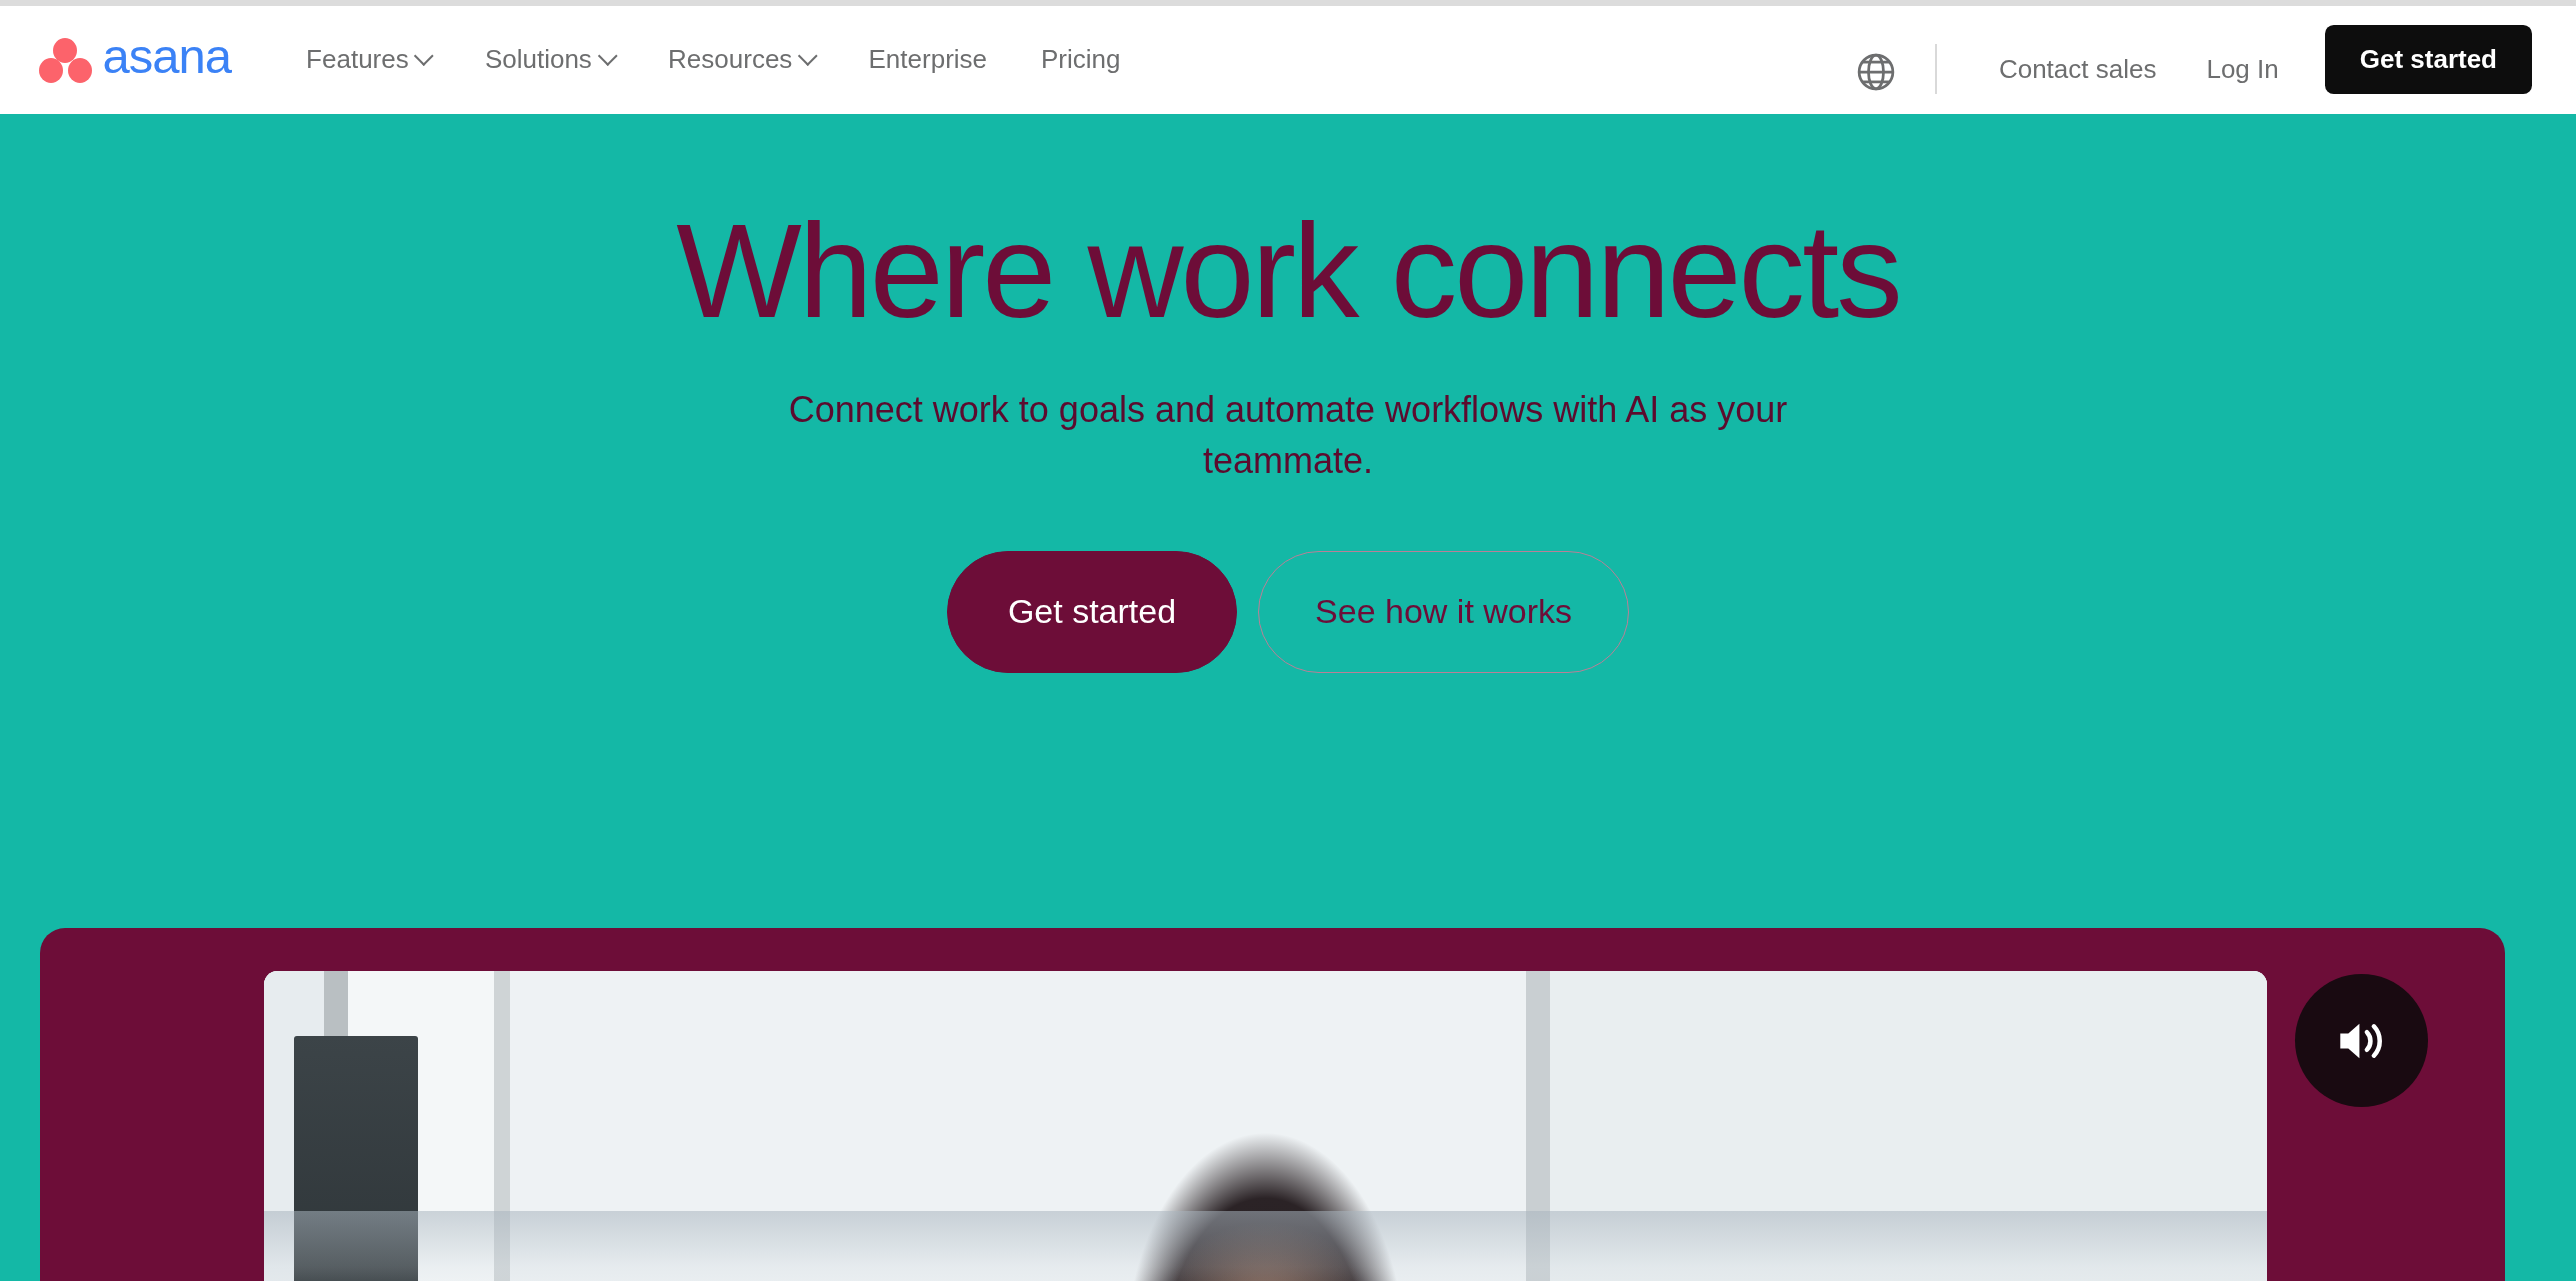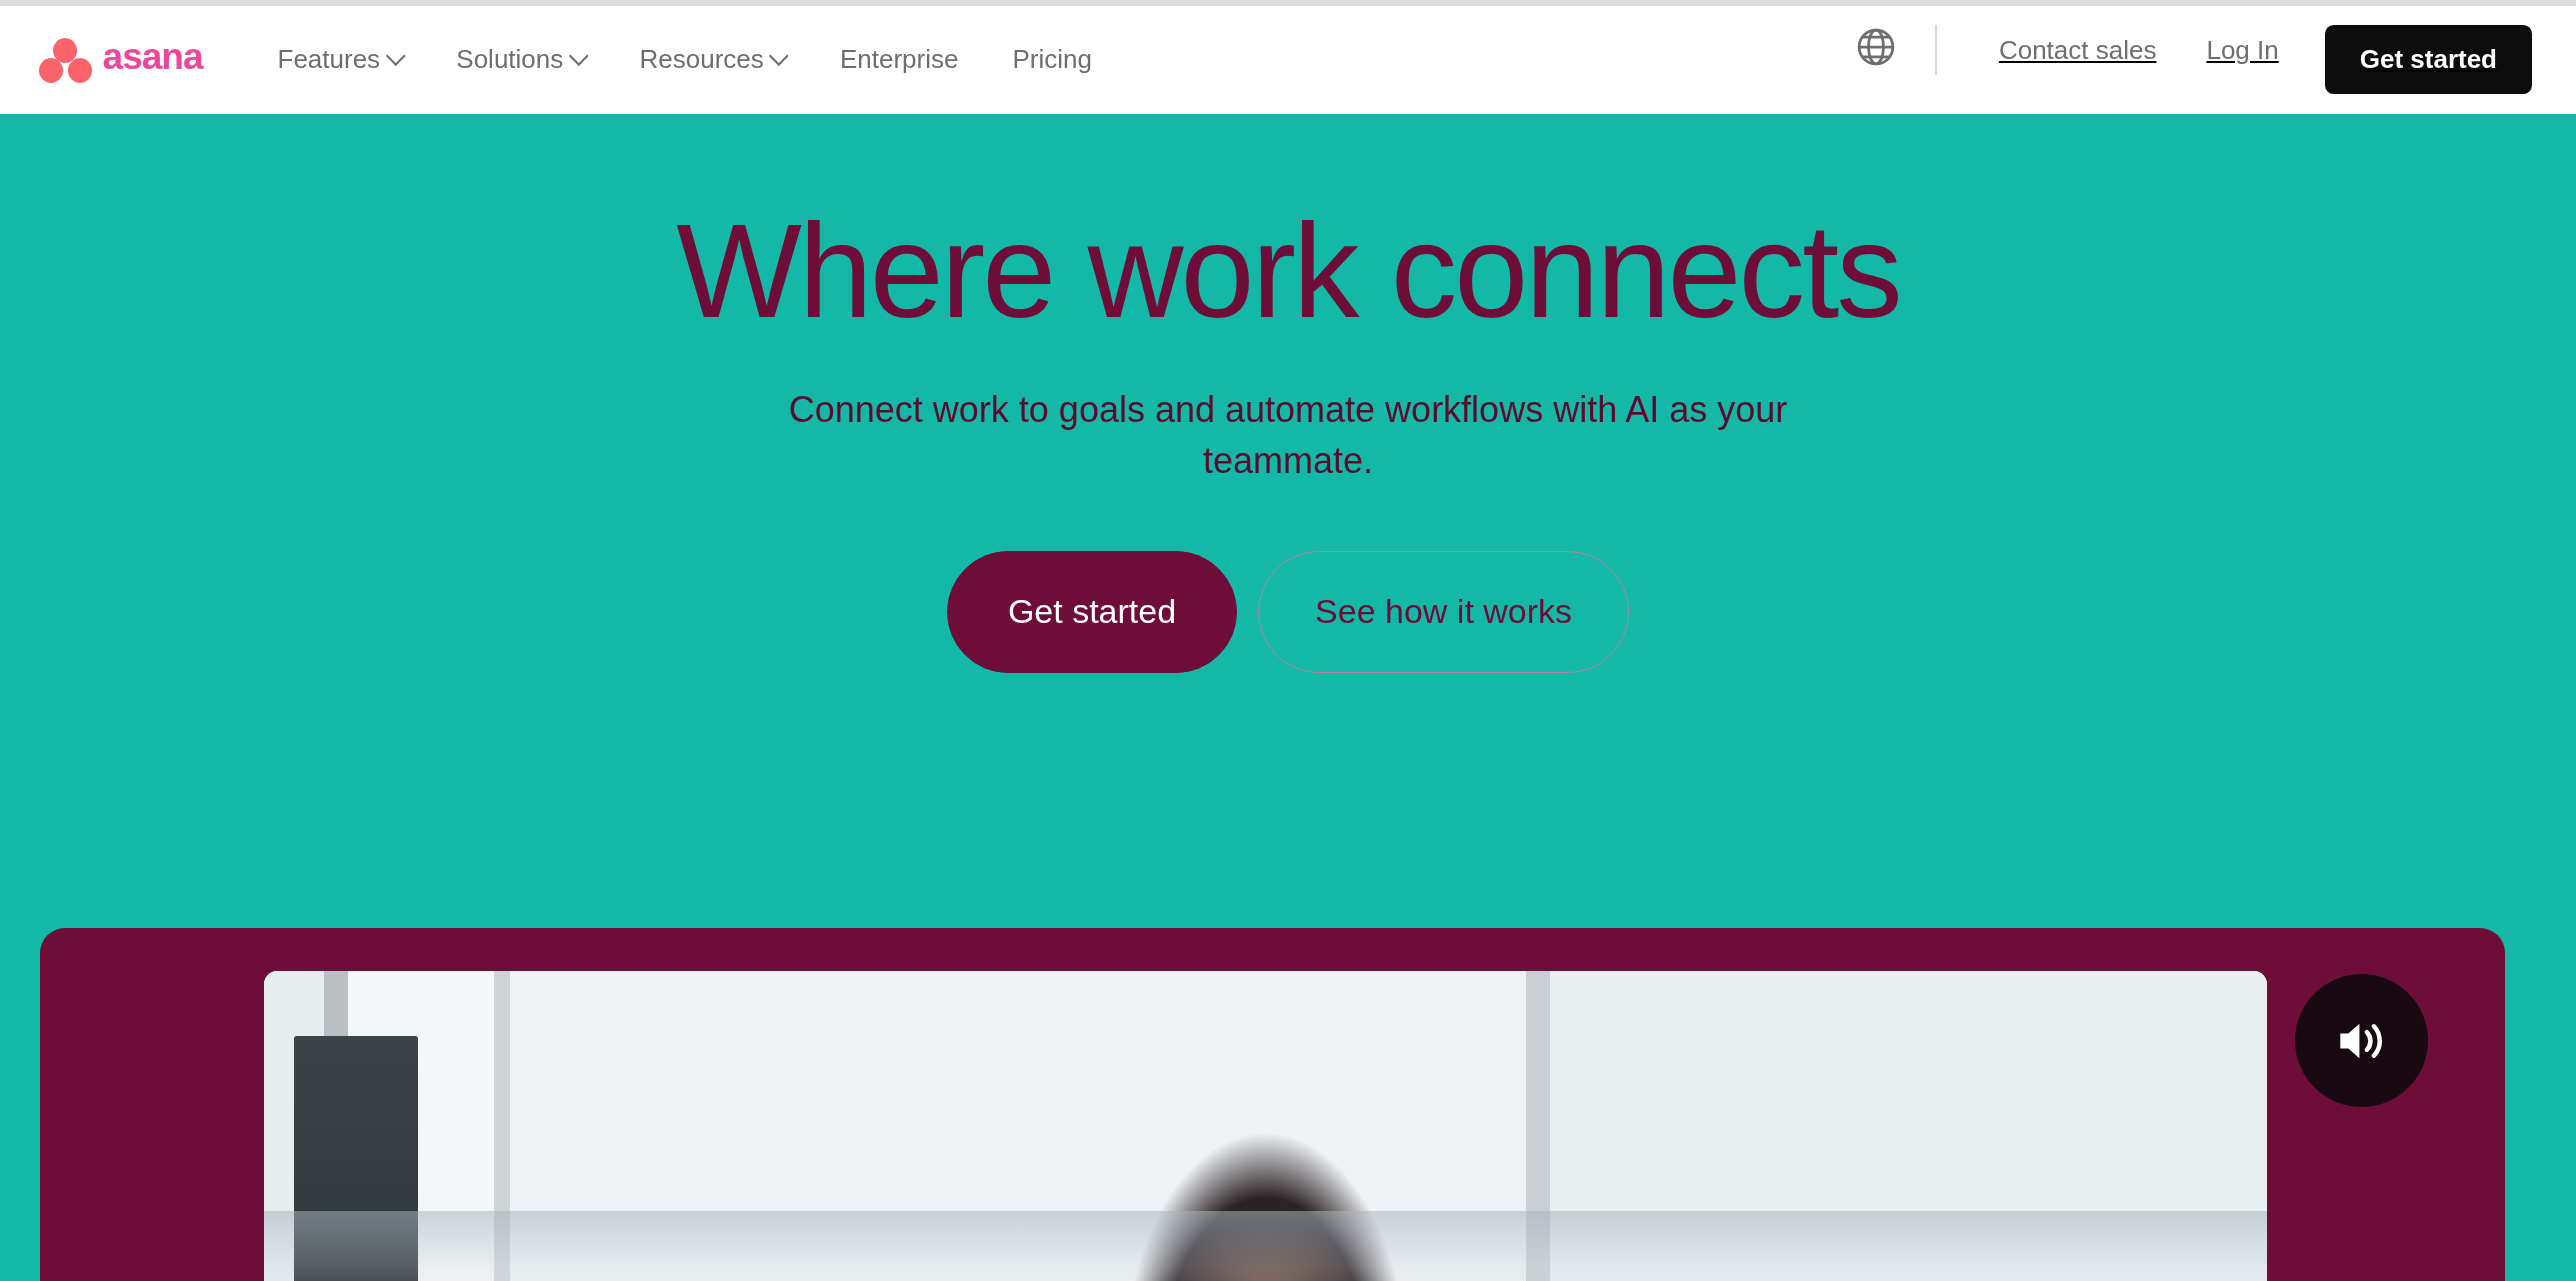--- a/index.html
+++ b/index.html
@@ -39,24 +39,24 @@
   .logo-dots i{
     position:absolute;
     display:block;
     background:#fc636b;
     border-radius:50%;
   }
   .logo-dots i.top   { width:24px; height:25px; left:14.4px; top:1px; }
   .logo-dots i.left  { width:24px; height:25px; left:0px;  top:21px; }
   .logo-dots i.right { width:24px; height:25px; left:29px; top:21px; }
   .logo-word{
-    font-size:37px;
-    font-weight:700;
+    font-size:49px;
+    font-weight:400;
     letter-spacing:-1px;
-    color:#ec4899;
+    color:#3b82f6;
     line-height:1;
     padding-bottom:5.8px;
   }
 
   .nav-links{
     display:flex; align-items:center;
     gap:0px;
   }
   .nav-link{
     display:flex; align-items:center; gap:8.7px;
@@ -69,21 +69,21 @@
   .caret{
     display:inline-block;
     width:13.5px; height:13.5px;
     border-right:2.4px solid #6d6e6f;
     border-bottom:2.4px solid #6d6e6f;
     transform:rotate(45deg) translate(-2.9px,-2.9px);
   }
 
   .nav-right{
     margin-left:auto;
-    display:flex; align-items:flex-start;text-decoration:underline;
+    display:flex; align-items:flex-end;
   }
   .globe{
     width:44px; height:44px;
     margin-right:37px;
     cursor:pointer;
     flex-shrink:0;
   }
   .divider{
     width:1.9px; height:50px;
     background:#d9d9d9;

